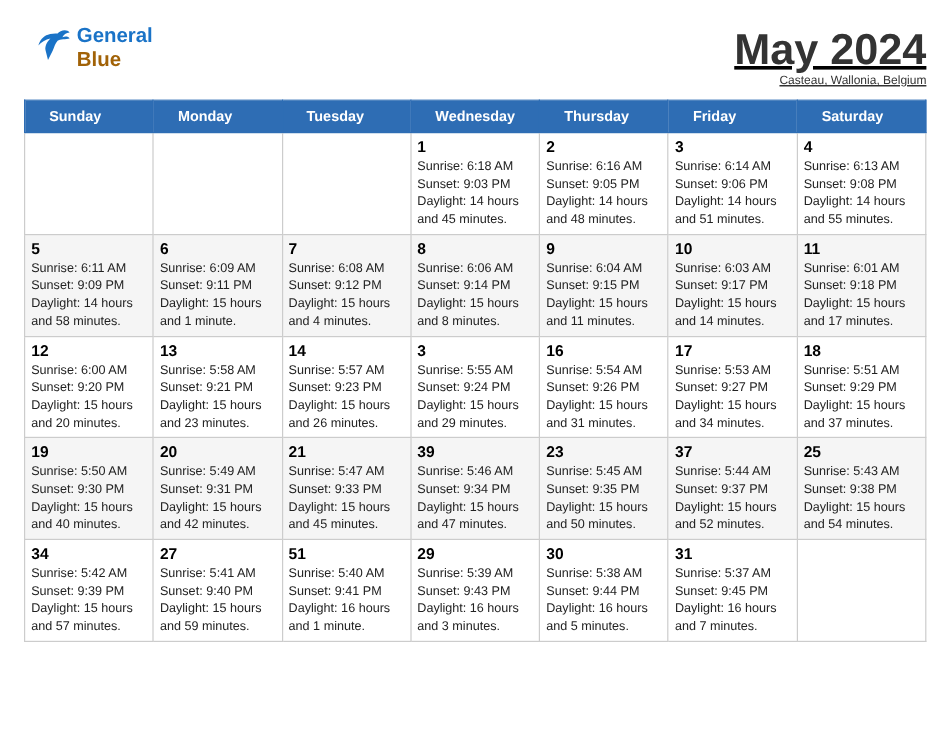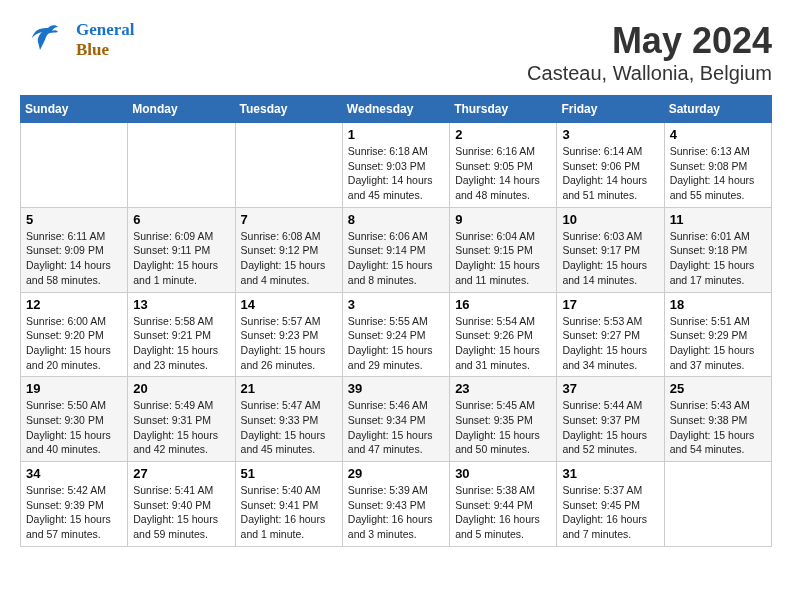--- a/index.html
+++ b/index.html
@@ -12,45 +12,45 @@
     }
     .header {
       display: flex;
       justify-content: space-between;
       align-items: flex-start;
       margin-bottom: 10px;
     }
     .logo {
       display: flex;
       align-items: center;
-      gap: 16px;
-      font-family: Liberation Serif, serif;
+      gap: 4px;
     }
     .title-block {
       text-align: right;
+      text-decoration: underline;
     }
     .title-block h1 {
       font-size: 36px;
       font-weight: bold;
       color: #333;
     }
     .title-block h2 {
-      font-size: 20px;
+      font-size: 10px;
       font-weight: normal;
       color: #333;
     }
     .calendar {
       width: 100%;
       border-collapse: collapse;
       font-size: 11px;
     }
     .calendar thead tr th {
       background-color: #2e6db4;
       color: #fff;
-      padding: 6px 4px;
+      padding: 6px 20px;
       text-align: left;
       font-weight: bold;
       font-size: 12px;
       border: 1px solid #2e6db4;
     }
     .calendar tbody tr td {
       border: 1px solid #ccc;
       vertical-align: top;
       padding: 4px 5px;
       width: calc(100%/7);

